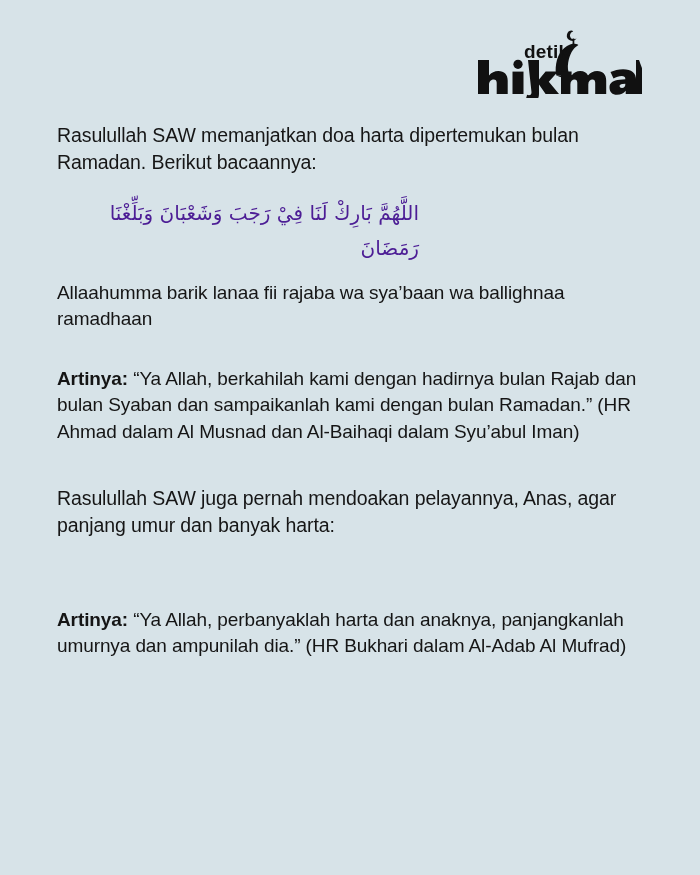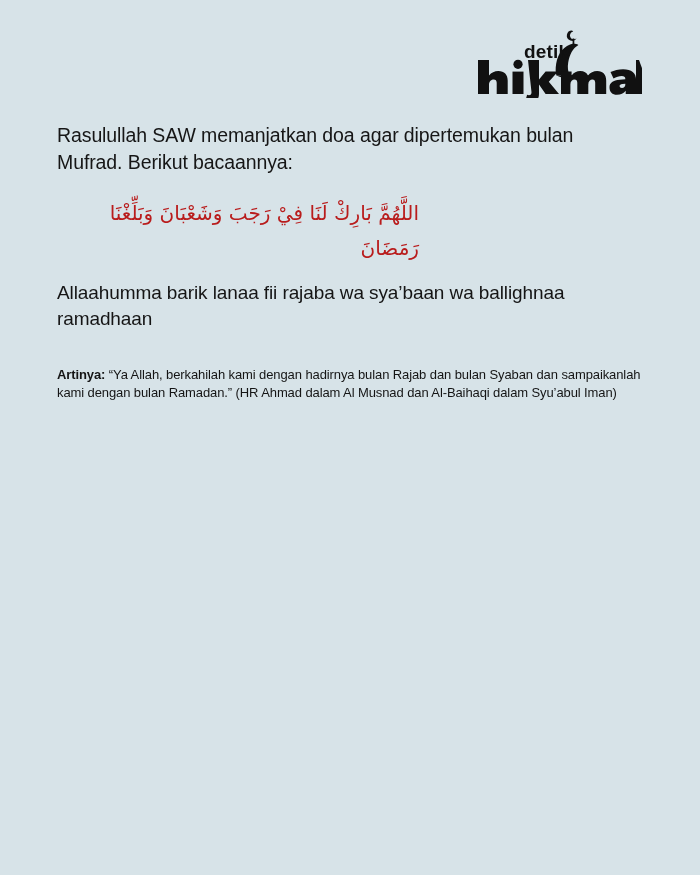--- a/index.html
+++ b/index.html
@@ -57,35 +57,35 @@
   .para.intro {
     margin-bottom: 20px;
   }
 
   .arabic {
     font-family: "DejaVu Sans", "Liberation Serif", serif;
     direction: rtl;
     text-align: right;
     font-size: 20px;
     line-height: 1.75;
-    color: #b91c1c;
+    color: #4c1d95;
     width: 362px;
     margin: 0;
     unicode-bidi: isolate;
   }
 
   .translit {
     font-size: 19px;
     line-height: 1.38;
     letter-spacing: -0.1px;
     margin: 0;
   }
 
   .meaning {
-    font-size: 13px;
+    font-size: 19px;
     line-height: 1.38;
     letter-spacing: -0.1px;
     margin: 0;
   }
   .meaning .lbl {
     font-weight: 700;
   }
 
   
   .gap-sm { height: 14px; }
@@ -135,36 +135,38 @@
                  m15.8-2.6 v-1.1 l-2.9 .3 c-1.9 .2-2.8 .9-2.8 2.1 c0 1.2 .9 1.9 2.4 1.9
                  c1.9 0 3.3-1.2 3.3-3.2 Z"></path>
 
         <path d="M167 42 h-3 v34 h11 V64 Z"></path>
       </g>
     </svg>
   </div>
 
   <div class="content">
 
-    <p class="para intro">Rasulullah SAW memanjatkan doa agar dipertemukan bulan Mufrad. Berikut bacaannya:</p>
+    <p class="para intro">Rasulullah SAW memanjatkan doa harta dipertemukan bulan Ramadan. Berikut bacaannya:</p>
 
     <p class="arabic">اللَّهُمَّ بَارِكْ لَنَا فِيْ رَجَبَ وَشَعْبَانَ وَبَلِّغْنَا رَمَضَانَ</p>
 
     <div class="gap-sm"></div>
 
     <p class="translit">Allaahumma barik lanaa fii rajaba wa sya’baan wa ballighnaa ramadhaan</p>
 
     <div class="gap-lg"></div>
 
     <p class="meaning"><span class="lbl">Artinya:</span> <span>“Ya Allah, berkahilah kami dengan hadirnya bulan Rajab dan bulan Syaban dan sampaikanlah kami dengan bulan Ramadan.” (HR Ahmad dalam Al Musnad dan Al-Baihaqi dalam Syu’abul Iman)</span></p>
 
     <div class="gap-xl"></div>
 
+    <p class="para intro">Rasulullah SAW juga pernah mendoakan pelayannya, Anas, agar panjang umur dan banyak harta:</p>
 
 
     <div class="gap-sm"></div>
 
 
     <div class="gap-lg"></div>
 
+    <p class="meaning"><span class="lbl">Artinya:</span> <span>“Ya Allah, perbanyaklah harta dan anaknya, panjangkanlah umurnya dan ampunilah dia.” (HR Bukhari dalam Al-Adab Al Mufrad)</span></p>
 
   </div>
 </div>
 
 </body></html>

